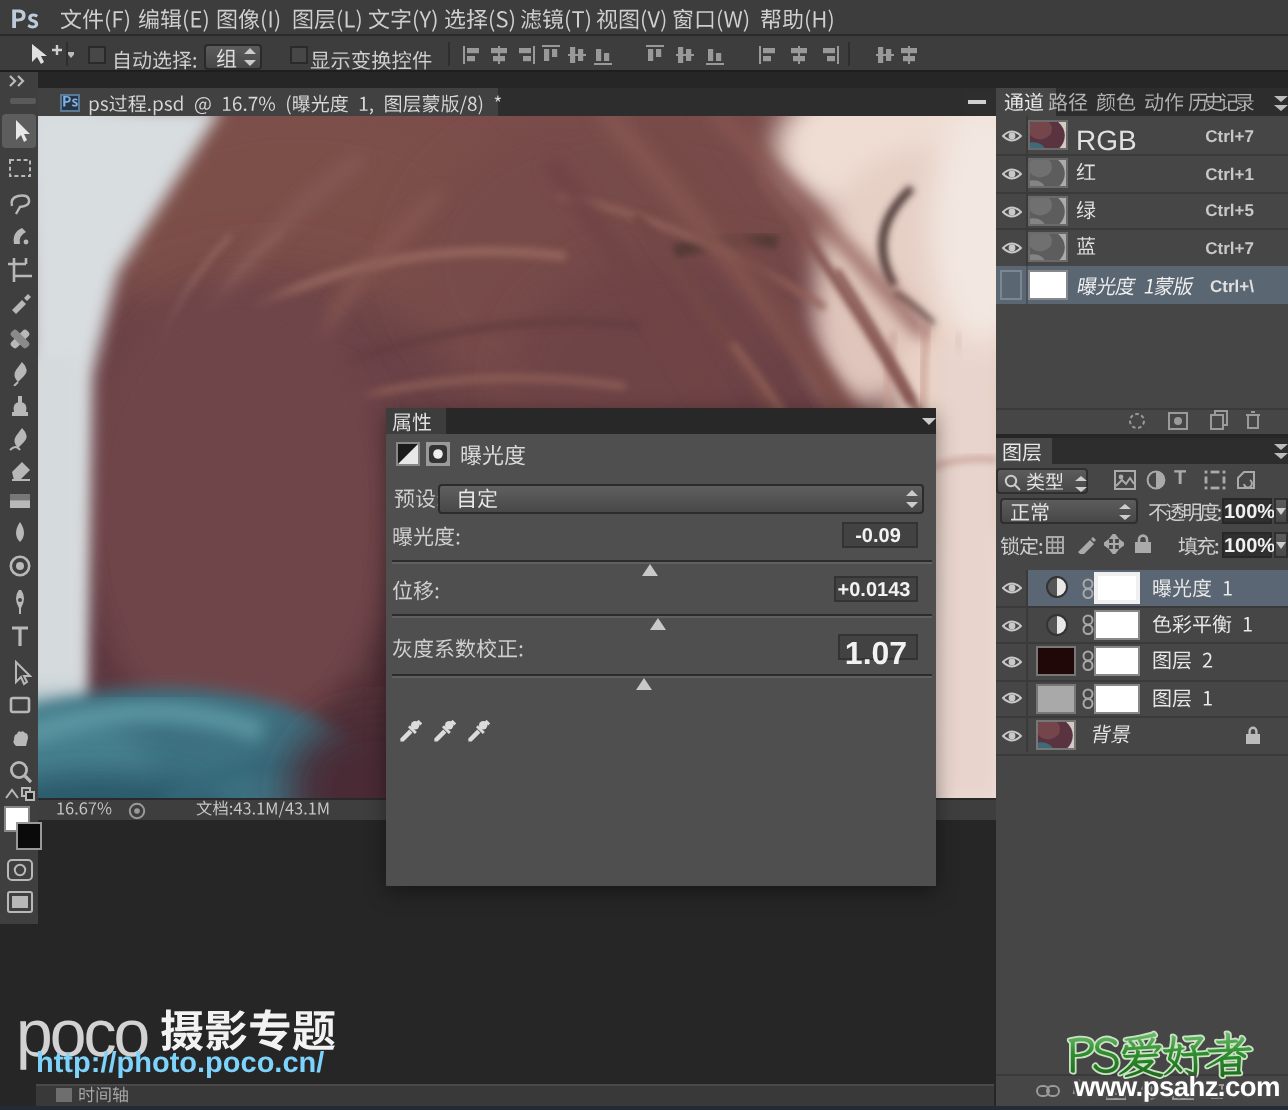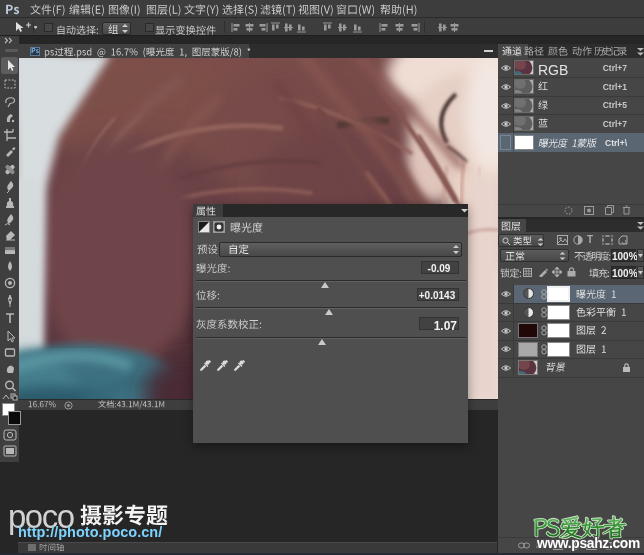--- a/index.html
+++ b/index.html
@@ -693,21 +693,21 @@
 <div class="abs" style="left:417px;top:288px;width:42px;height:13px;background:#424242;border:1px solid #333"></div>
 <div class="abs" style="left:417px;top:290px;width:40px;text-align:center;font-size:10px;font-weight:bold;color:#f2f2f2">+0.0143</div>
 <div class="abs" style="left:196px;top:307px;width:270px;height:2px;background:#2c2c2c;border-bottom:1px solid #606060"></div>
 <svg class="abs" style="left:325px;top:309px" width="8" height="6">
       <path d="M4 0l4 6H0z" fill="#c9c9c9"></path>
     </svg>
 <svg style="position:absolute;left:196px;top:318.5px;overflow:visible" width="68" height="12">
       <path transform="translate(0,9.2)" d="M4.4 -5.0C4.2 -4.3 4.0 -3.4 3.7 -2.8L4.3 -2.6C4.6 -3.1 4.9 -4.1 5.0 -4.7ZM8.5 -5.1C8.2 -4.5 7.8 -3.6 7.4 -3.1L8.0 -2.8C8.4 -3.3 8.8 -4.1 9.2 -4.8ZM3.1 -8.8C3.1 -8.4 3.0 -7.9 3.0 -7.5H0.7V-6.8H2.9C2.5 -4.2 1.9 -2.2 0.4 -0.9C0.6 -0.7 1.0 -0.4 1.1 -0.2C2.6 -1.8 3.3 -3.9 3.7 -6.8H9.6V-7.5H3.8L3.9 -8.8ZM6.1 -6.3C6.0 -3.4 5.8 -0.9 2.8 0.2C2.9 0.3 3.1 0.6 3.2 0.8C5.0 0.1 5.9 -1.0 6.4 -2.5C7.1 -1.0 8.1 0.1 9.4 0.8C9.5 0.6 9.7 0.3 9.9 0.1C8.4 -0.5 7.3 -1.9 6.7 -3.6C6.8 -4.4 6.9 -5.3 6.9 -6.3Z M14.6 -6.8V-5.8H12.9V-5.2H14.6V-3.5H18.6V-5.2H20.3V-5.8H18.6V-6.8H17.9V-5.8H15.3V-6.8ZM17.9 -5.2V-4.1H15.3V-5.2ZM18.4 -2.1C18.0 -1.6 17.3 -1.2 16.6 -0.8C15.8 -1.2 15.2 -1.6 14.8 -2.1ZM13.0 -2.8V-2.1H14.4L14.0 -2.0C14.4 -1.4 15.0 -0.9 15.7 -0.5C14.7 -0.2 13.6 0.0 12.5 0.1C12.6 0.3 12.8 0.6 12.8 0.8C14.1 0.6 15.4 0.4 16.5 -0.1C17.6 0.4 18.8 0.7 20.1 0.8C20.2 0.6 20.4 0.3 20.6 0.2C19.4 0.1 18.4 -0.2 17.4 -0.5C18.4 -1.0 19.1 -1.6 19.6 -2.6L19.1 -2.8L19.0 -2.8ZM15.5 -8.7C15.6 -8.4 15.8 -8.1 15.9 -7.8H11.8V-4.9C11.8 -3.3 11.7 -1.1 10.9 0.5C11.1 0.5 11.4 0.7 11.6 0.8C12.5 -0.8 12.6 -3.2 12.6 -4.9V-7.0H20.5V-7.8H16.8C16.7 -8.1 16.4 -8.5 16.3 -8.9Z M24.0 -2.4C23.4 -1.6 22.6 -0.8 21.7 -0.3C21.9 -0.2 22.3 0.1 22.4 0.2C23.2 -0.4 24.2 -1.2 24.8 -2.1ZM27.7 -2.0C28.5 -1.3 29.6 -0.4 30.2 0.2L30.8 -0.2C30.3 -0.8 29.2 -1.8 28.3 -2.4ZM28.0 -4.7C28.2 -4.4 28.5 -4.1 28.8 -3.8L24.2 -3.5C25.8 -4.3 27.4 -5.2 28.9 -6.4L28.3 -6.9C27.8 -6.5 27.2 -6.1 26.7 -5.7L24.1 -5.6C24.9 -6.1 25.6 -6.8 26.3 -7.5C27.7 -7.7 29.0 -7.8 30.0 -8.1L29.4 -8.7C27.7 -8.3 24.7 -8.0 22.1 -7.9C22.2 -7.7 22.3 -7.4 22.3 -7.2C23.2 -7.3 24.2 -7.3 25.2 -7.4C24.5 -6.7 23.8 -6.1 23.5 -5.9C23.2 -5.7 22.9 -5.5 22.7 -5.5C22.8 -5.3 22.9 -4.9 22.9 -4.8C23.1 -4.9 23.5 -4.9 25.6 -5.0C24.7 -4.5 23.9 -4.0 23.6 -3.9C22.9 -3.5 22.4 -3.3 22.1 -3.3C22.2 -3.1 22.3 -2.7 22.4 -2.6C22.6 -2.7 23.1 -2.7 25.9 -3.0V-0.2C25.9 -0.1 25.9 -0.1 25.7 -0.0C25.6 -0.0 25.0 -0.0 24.4 -0.1C24.5 0.2 24.6 0.5 24.7 0.7C25.4 0.7 26.0 0.7 26.3 0.6C26.7 0.5 26.7 0.2 26.7 -0.2V-3.0L29.4 -3.2C29.7 -2.9 29.9 -2.5 30.1 -2.3L30.7 -2.6C30.3 -3.3 29.4 -4.3 28.6 -5.0Z M36.2 -8.6C36.0 -8.2 35.6 -7.6 35.4 -7.2L35.9 -7.0C36.2 -7.3 36.5 -7.8 36.8 -8.3ZM32.4 -8.3C32.7 -7.9 33.0 -7.3 33.1 -6.9L33.7 -7.2C33.6 -7.6 33.3 -8.1 33.0 -8.6ZM35.8 -2.7C35.6 -2.2 35.2 -1.7 34.8 -1.3C34.4 -1.5 34.0 -1.7 33.6 -1.9C33.8 -2.1 33.9 -2.4 34.1 -2.7ZM32.7 -1.6C33.2 -1.4 33.7 -1.1 34.3 -0.9C33.6 -0.4 32.8 -0.1 31.9 0.1C32.1 0.3 32.2 0.6 32.3 0.8C33.3 0.5 34.2 0.1 34.9 -0.5C35.3 -0.3 35.6 -0.1 35.8 0.1L36.3 -0.5C36.1 -0.6 35.8 -0.8 35.4 -1.0C36.0 -1.6 36.4 -2.3 36.7 -3.2L36.3 -3.4L36.1 -3.4H34.4L34.6 -3.9L33.9 -4.1C33.9 -3.9 33.8 -3.6 33.7 -3.4H32.2V-2.7H33.3C33.1 -2.3 32.9 -1.9 32.7 -1.6ZM34.2 -8.8V-6.9H32.0V-6.2H34.0C33.5 -5.5 32.6 -4.9 31.9 -4.6C32.1 -4.4 32.2 -4.1 32.3 -4.0C33.0 -4.3 33.7 -4.9 34.2 -5.5V-4.2H34.9V-5.7C35.4 -5.3 36.1 -4.8 36.3 -4.6L36.8 -5.1C36.5 -5.3 35.6 -5.9 35.1 -6.2H37.1V-6.9H34.9V-8.8ZM38.1 -8.7C37.8 -6.9 37.4 -5.1 36.6 -4.0C36.7 -3.9 37.0 -3.7 37.1 -3.5C37.4 -3.9 37.7 -4.4 37.9 -4.9C38.1 -3.9 38.4 -2.9 38.8 -2.1C38.2 -1.1 37.4 -0.3 36.2 0.2C36.4 0.4 36.6 0.7 36.7 0.9C37.7 0.3 38.6 -0.4 39.2 -1.4C39.7 -0.5 40.4 0.3 41.2 0.7C41.3 0.5 41.5 0.3 41.7 0.1C40.8 -0.3 40.1 -1.1 39.6 -2.1C40.2 -3.2 40.5 -4.5 40.7 -6.0H41.5V-6.8H38.5C38.6 -7.4 38.7 -8.0 38.8 -8.6ZM40.0 -6.0C39.8 -4.8 39.6 -3.8 39.2 -2.9C38.8 -3.8 38.5 -4.9 38.3 -6.0Z M47.6 -6.3C47.2 -5.5 46.6 -4.6 45.9 -4.1C46.0 -4.0 46.3 -3.7 46.4 -3.6C47.1 -4.2 47.8 -5.1 48.3 -6.0ZM49.5 -5.9C50.2 -5.2 51.0 -4.3 51.4 -3.7L52.0 -4.1C51.6 -4.8 50.8 -5.7 50.1 -6.3ZM48.0 -8.6C48.4 -8.2 48.7 -7.7 48.9 -7.3H46.2V-6.5H52.0V-7.3H48.9L49.6 -7.6C49.4 -8.0 49.0 -8.5 48.7 -8.9ZM50.0 -4.4C49.8 -3.6 49.4 -2.8 48.9 -2.2C48.4 -2.8 48.0 -3.6 47.7 -4.4L47.0 -4.2C47.4 -3.2 47.8 -2.3 48.4 -1.6C47.7 -0.8 46.9 -0.2 45.8 0.3C46.0 0.4 46.2 0.7 46.3 0.9C47.4 0.4 48.2 -0.2 48.9 -1.0C49.7 -0.2 50.6 0.4 51.6 0.8C51.7 0.6 52.0 0.2 52.1 0.1C51.1 -0.3 50.2 -0.8 49.5 -1.6C50.0 -2.3 50.5 -3.2 50.7 -4.2ZM44.0 -8.8V-6.6H42.7V-5.9H43.9C43.6 -4.4 43.0 -2.7 42.3 -1.8C42.5 -1.7 42.7 -1.3 42.7 -1.1C43.2 -1.8 43.7 -3.0 44.0 -4.3V0.8H44.8V-4.4C45.0 -3.8 45.4 -3.1 45.5 -2.8L46.0 -3.4C45.8 -3.7 45.0 -5.1 44.8 -5.4V-5.9H45.9V-6.6H44.8V-8.8Z M54.5 -5.4V-0.4H53.0V0.4H62.5V-0.4H58.4V-3.7H61.7V-4.5H58.4V-7.3H62.1V-8.1H53.4V-7.3H57.6V-0.4H55.3V-5.4Z M64.5 -4.1C64.8 -4.1 65.2 -4.4 65.2 -4.8C65.2 -5.3 64.8 -5.6 64.5 -5.6C64.1 -5.6 63.8 -5.3 63.8 -4.8C63.8 -4.4 64.1 -4.1 64.5 -4.1ZM64.5 0.1C64.8 0.1 65.2 -0.2 65.2 -0.6C65.2 -1.0 64.8 -1.3 64.5 -1.3C64.1 -1.3 63.8 -1.0 63.8 -0.6C63.8 -0.2 64.1 0.1 64.5 0.1Z" fill="#cfcfcf"></path>
     </svg>
 <div class="abs" style="left:419px;top:316.5px;width:40px;height:13px;background:#424242;border:1px solid #333"></div>
-<div class="abs" style="left:419px;top:318.5px;width:38px;text-align:right;font-size:12px;font-weight:bold;color:#f2f2f2">1.07</div>
+<div class="abs" style="left:419px;top:318.5px;width:38px;text-align:center;font-size:16px;font-weight:bold;color:#f2f2f2">1.07</div>
 <div class="abs" style="left:196px;top:336.5px;width:270px;height:2px;background:#2c2c2c;border-bottom:1px solid #606060"></div>
 <svg class="abs" style="left:318px;top:338.5px" width="8" height="6">
       <path d="M4 0l4 6H0z" fill="#c9c9c9"></path>
     </svg>
 <svg class="abs" style="left:199px;top:360px" width="12" height="12">
 <path d="M1.2 10.8 L1.2 9.2 L5.6 4.8 L7.2 6.4 L2.8 10.8 Z" fill="#dcdcdc"></path>
 <path d="M5.0 3.6 L8.4 7.0 L9.4 6.0 L6.0 2.6 Z" fill="#dcdcdc"></path>
 <circle cx="8.6" cy="2.6" r="2.1" fill="#dcdcdc"></circle>
 <path d="M9.8 0.4 L11.6 2.2" stroke="#dcdcdc" stroke-width="1.4"></path>
 </svg>

